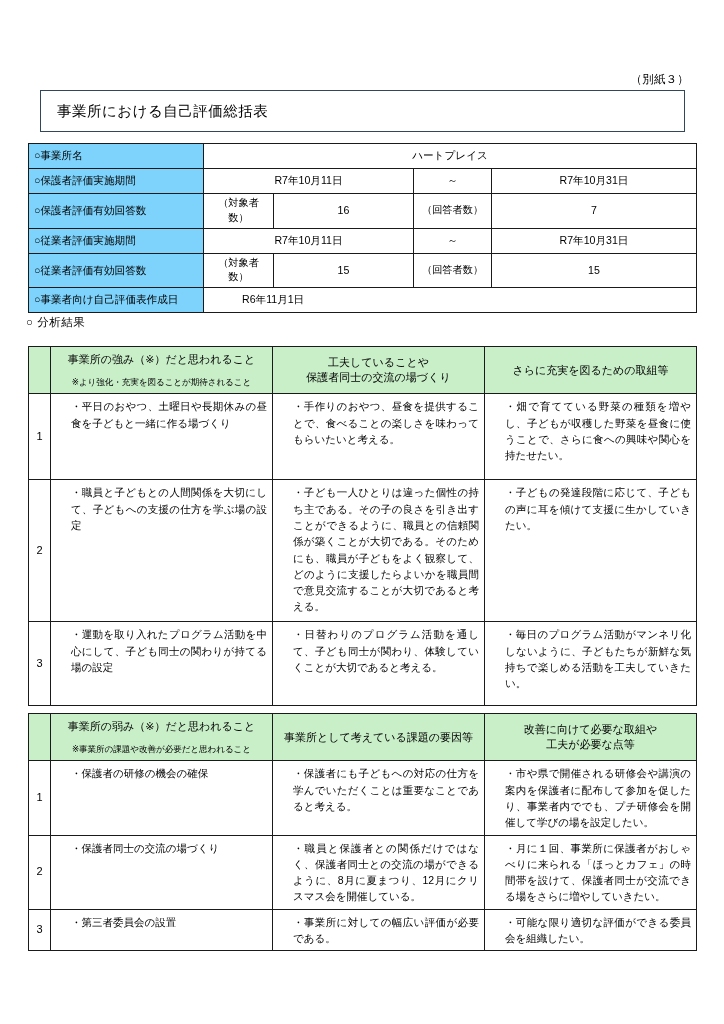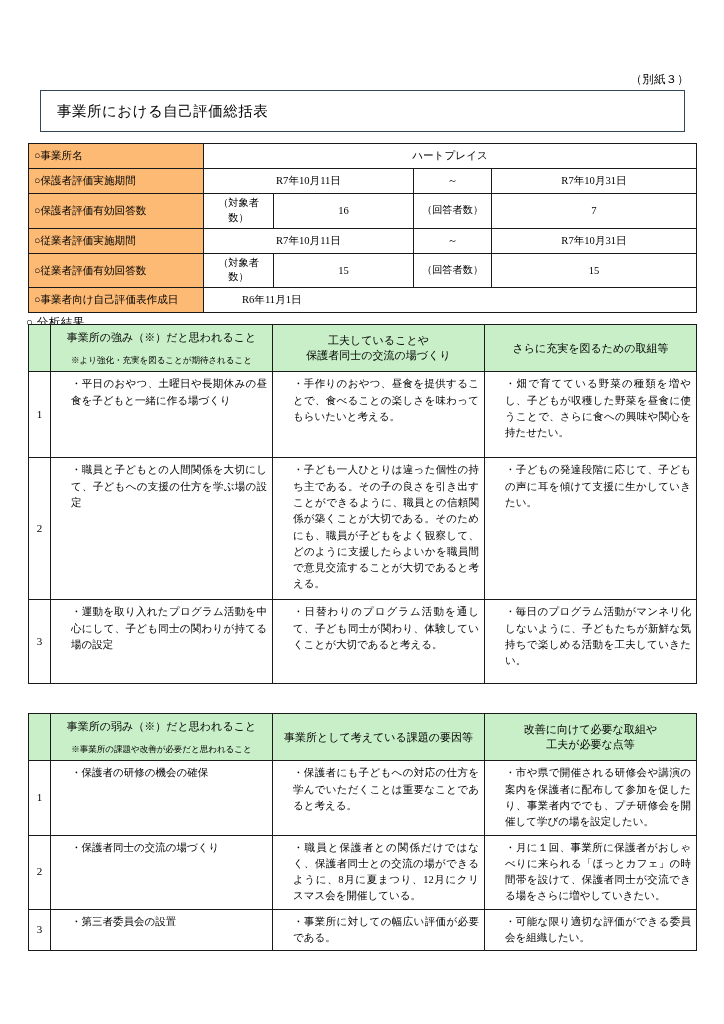--- a/index.html
+++ b/index.html
@@ -15,21 +15,20 @@
     position: relative;
     overflow: hidden;
   }
 
   .page {
     position: relative;
     width: 719px;
     height: 1024px;
     box-sizing: border-box;
     padding: 0 28px;
-    font-family: Liberation Serif, serif;
   }
 
   
   .doc-ref {
     position: absolute;
     top: 72px;
     right: 30px;
     font-size: 11.5px;
     letter-spacing: 0.2px;
     white-space: nowrap;
@@ -81,21 +80,21 @@
   }
 
   
   .info-table {
     position: absolute;
     left: 28px;
     top: 143px;
     width: 668px;
   }
   .info-table td.label {
-    background: #fdba74;
+    background: #7dd3fc;
     padding-left: 5px;
     font-size: 10.6px;
     height: 25px;
     white-space: nowrap;
   }
   .info-table td.val {
     text-align: center;
     height: 25px;
   }
   .info-table td.val-left {
@@ -114,21 +113,21 @@
   .section-heading {
     position: absolute;
     left: 26px;
     top: 315px;
     font-size: 11.5px;
     letter-spacing: 0.5px;
   }
 
   
   .an-table { position: absolute; left: 28px; width: 668px; }
-  #strength-table { top: 324px; }
+  #strength-table { top: 346px; }
   #weakness-table { top: 713px; }
 
   .an-table td.th {
     background: #c9efc8;
     text-align: center;
     font-size: 11px;
     padding: 5px 3px;
     line-height: 1.35;
   }
   .an-table td.th .sub {

